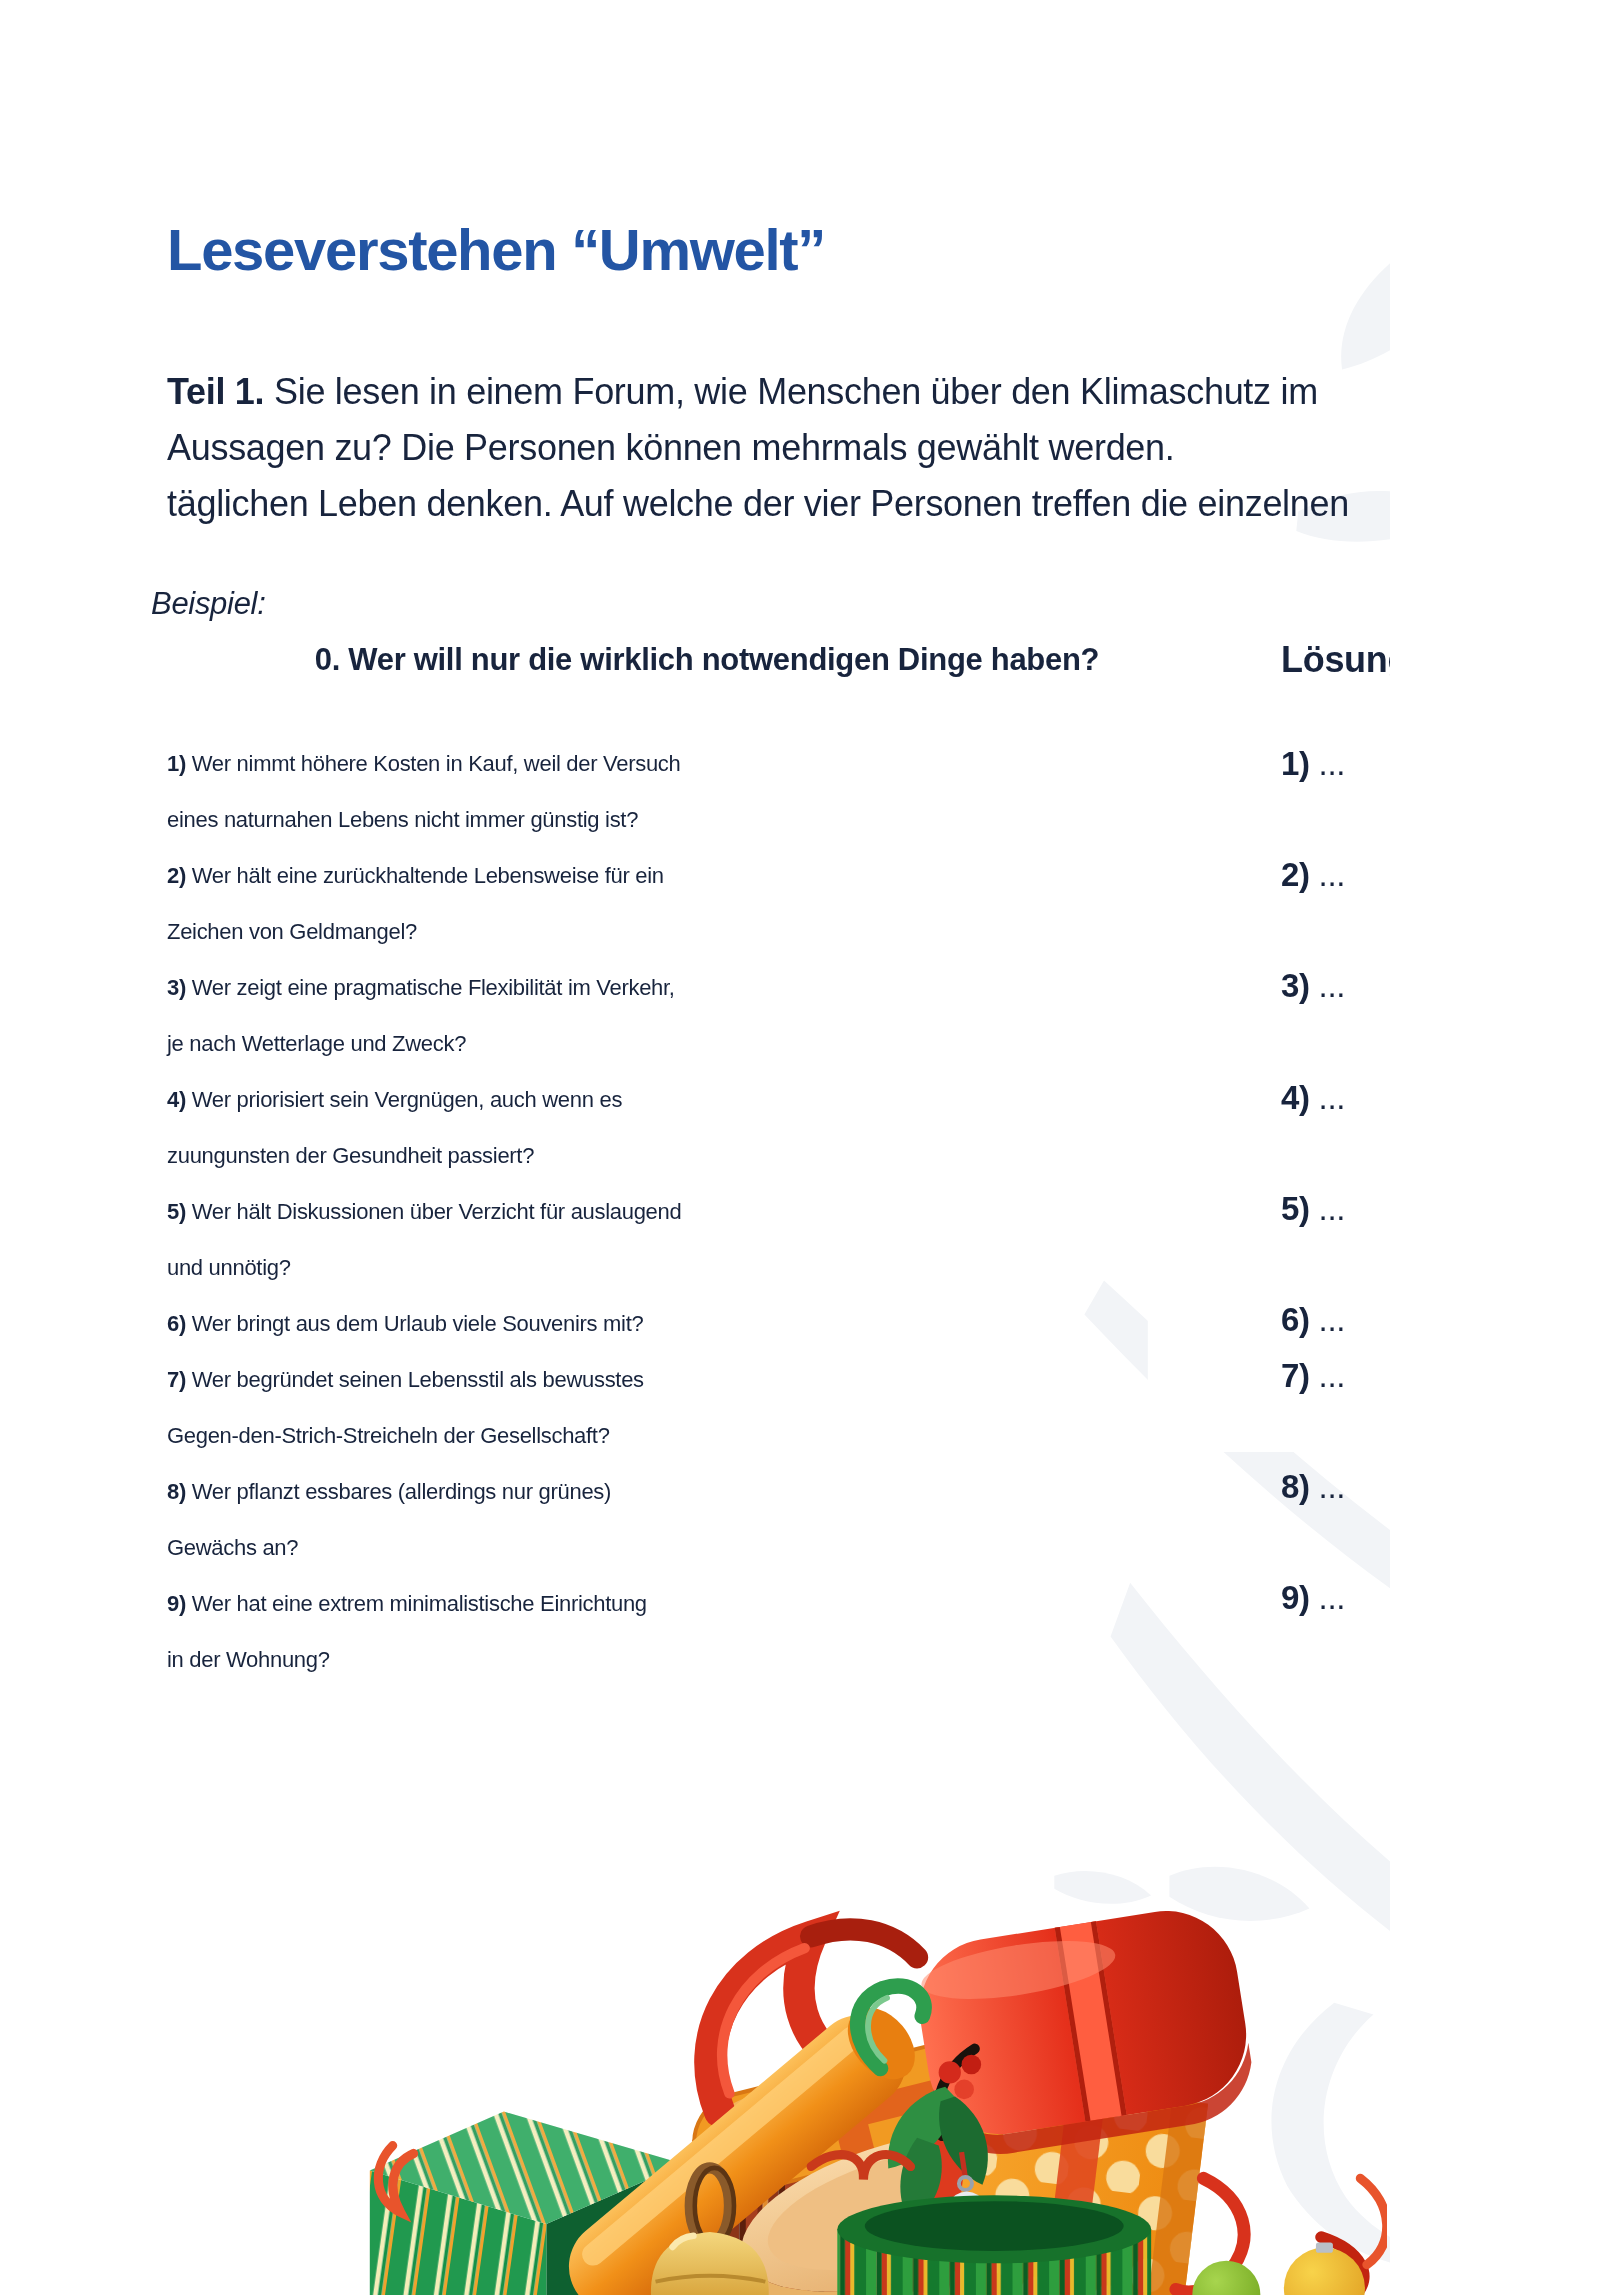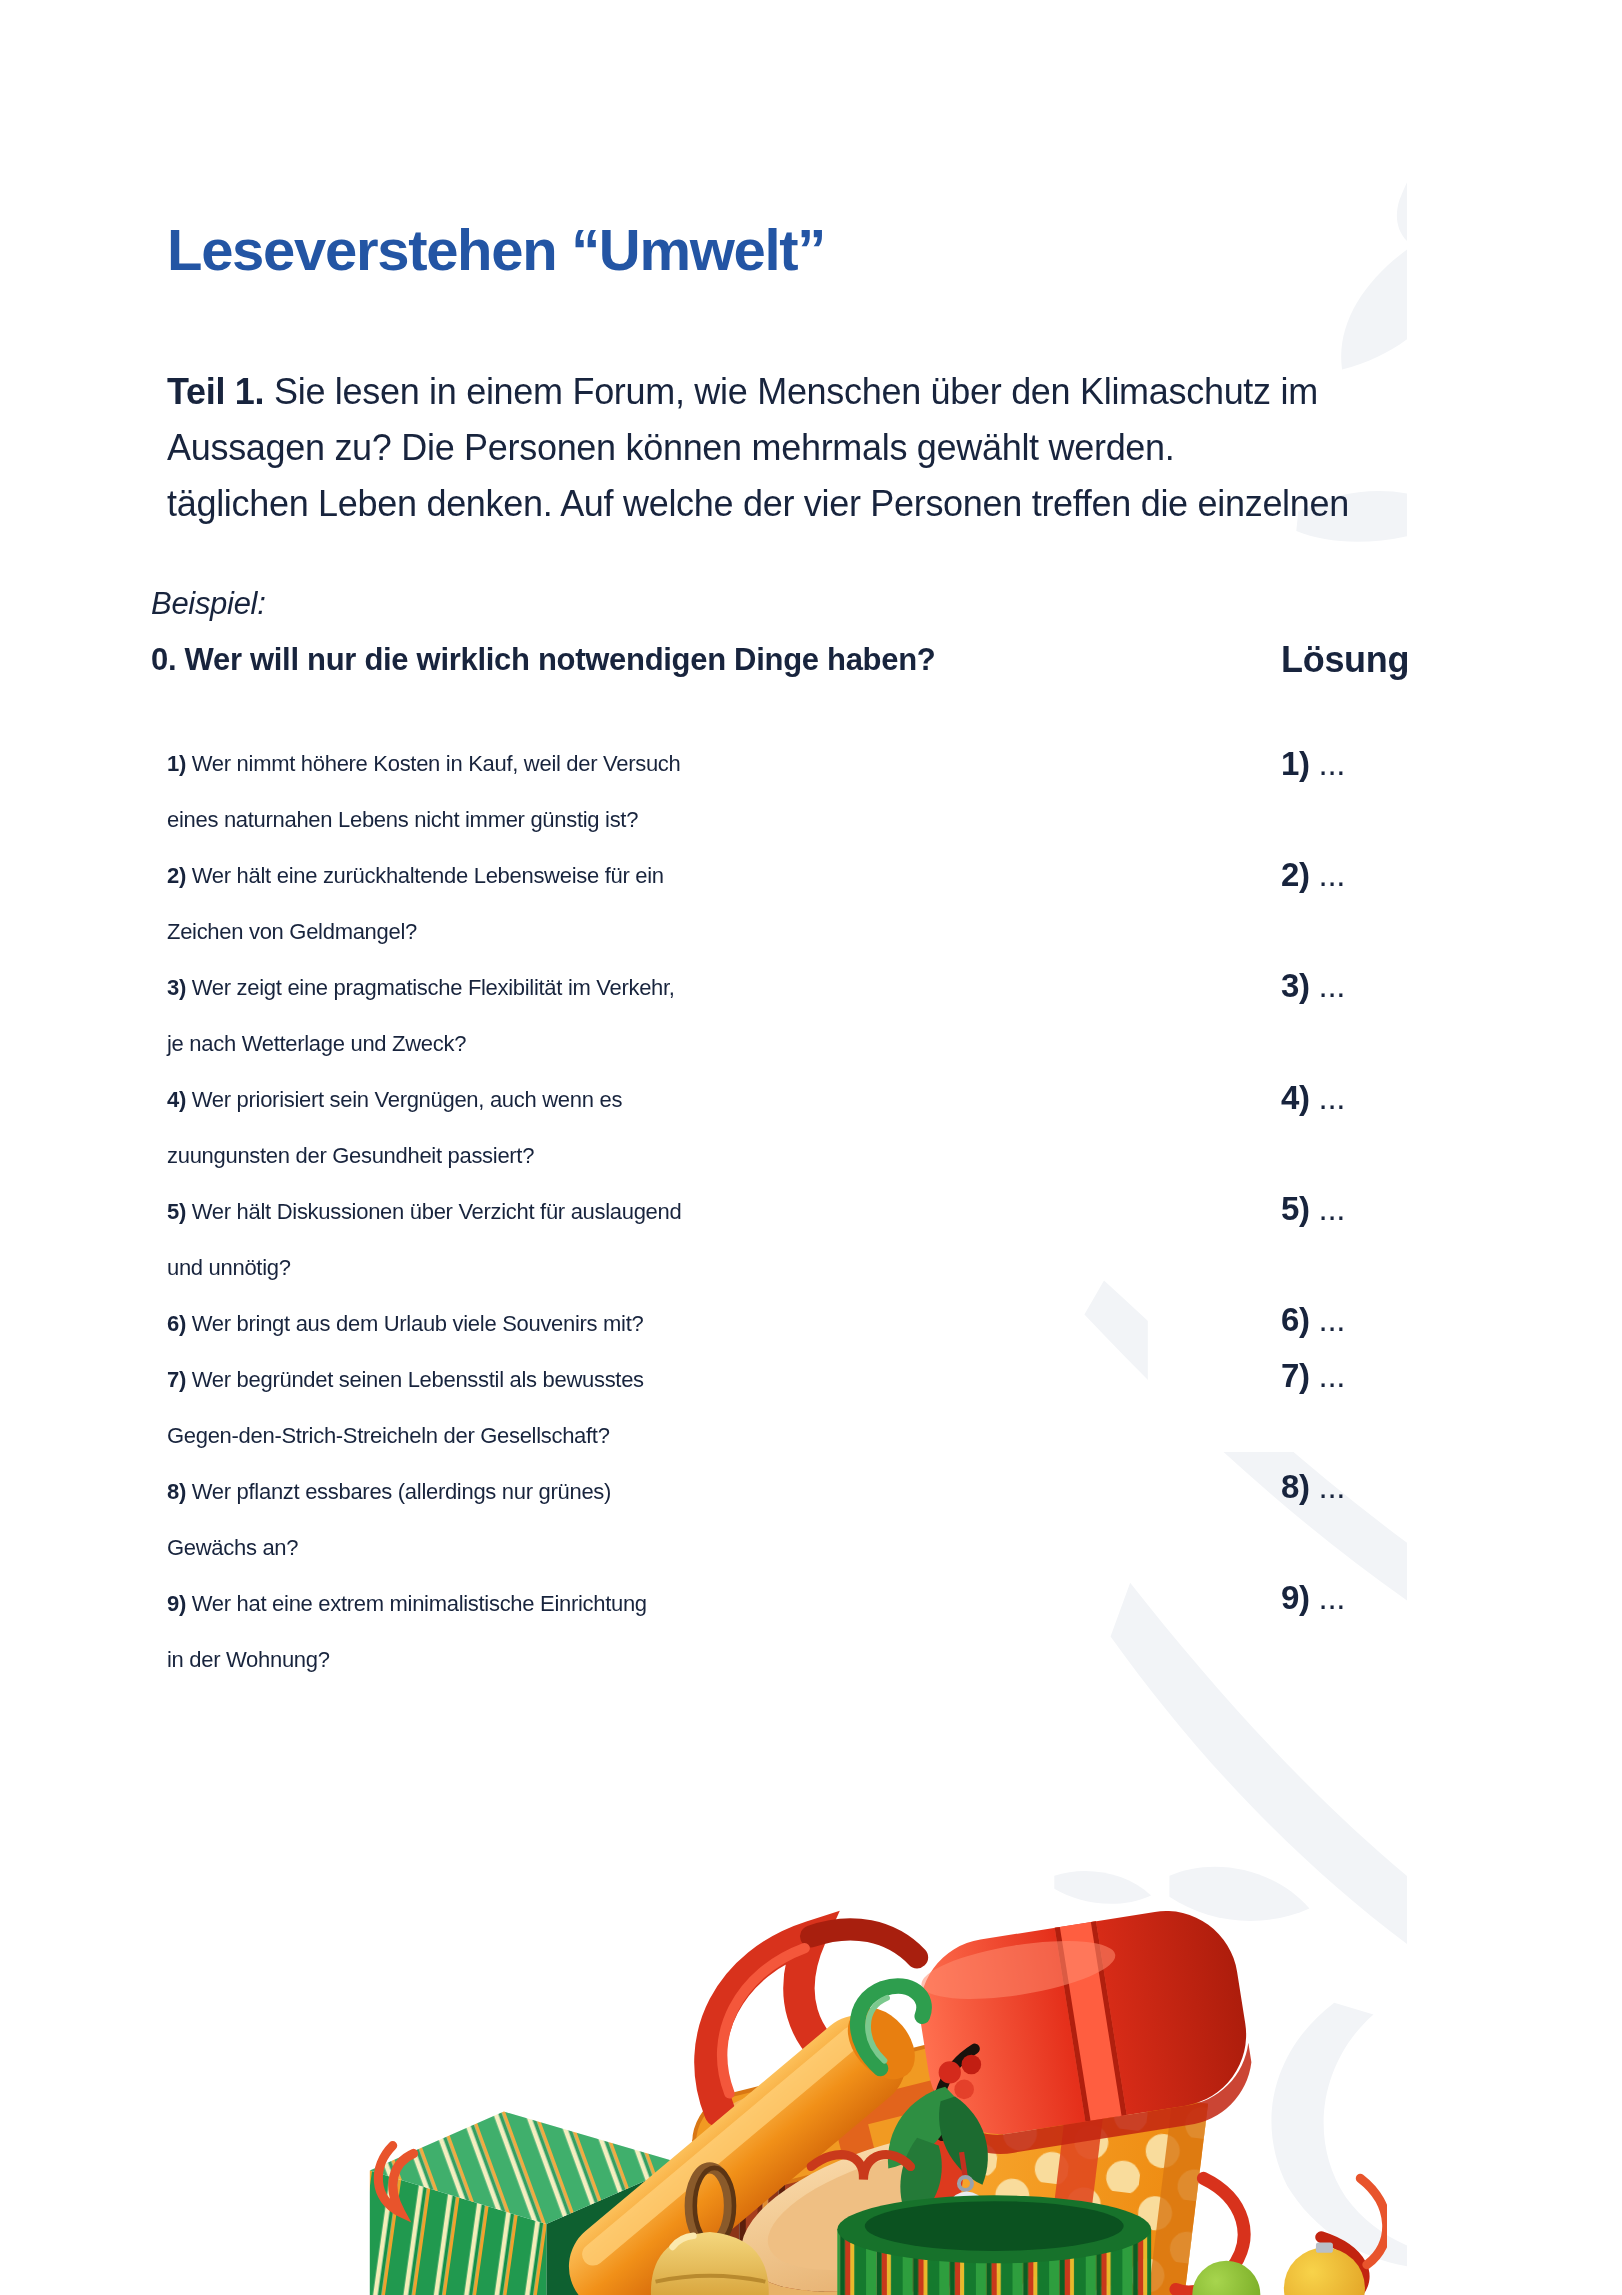--- a/index.html
+++ b/index.html
@@ -2,35 +2,35 @@
 <html style="font-size:10.5px"><head>
 <meta charset="utf-8">
 <style>
   html,body{margin:0;padding:0;}
   body{
     width:1622px;height:2295px;
     background:#ffffff;
     font-family:"Liberation Sans", sans-serif;
     color:#18243D;
   }
-  .page{position:relative;width:1390px;height:2295px;overflow:hidden;background:#fff;padding-left:17px;}
+  .page{position:relative;width:1390px;height:2295px;overflow:hidden;background:#fff;}
   .layer{position:absolute;left:0;top:0;}
   .content{position:absolute;left:0;top:0;width:1622px;height:2295px;z-index:2;}
   .doc-title{
     position:absolute;left:167px;top:220px;
     font-size:58px;font-weight:bold;letter-spacing:-1.3px;
     color:#2355A4;line-height:60px;white-space:nowrap;
   }
   .intro{position:absolute;left:167px;top:364px;width:1178px;
     font-size:36px;line-height:56px;letter-spacing:-0.3px;}
   .intro .ln{white-space:nowrap;}
   .example{position:absolute;left:151px;top:576px;width:1112px;
     font-size:31px;line-height:56px;letter-spacing:-0.3px;}
   .example .ex-label{font-style:italic;}
-  .example .ex-question{font-weight:bold;white-space:nowrap;}
+  .example .ex-question{font-weight:bold;white-space:nowrap;text-align:center;}
   .solution{position:absolute;left:1281px;top:632px;
     font-size:36px;line-height:56px;font-weight:bold;white-space:nowrap;letter-spacing:-0.3px;}
   .questions{position:absolute;left:167px;top:736px;width:1112px;
     font-size:22px;line-height:56px;letter-spacing:-0.3px;}
   .questions .q-line{white-space:nowrap;}
   .questions b{font-weight:bold;}
   .answer{position:absolute;left:1281px;
     font-size:33px;line-height:56px;white-space:nowrap;letter-spacing:-0.3px;}
   .answer b{font-weight:bold;}
   .page-number{position:absolute;left:1495px;top:2206px;font-size:30px;line-height:33px;}

